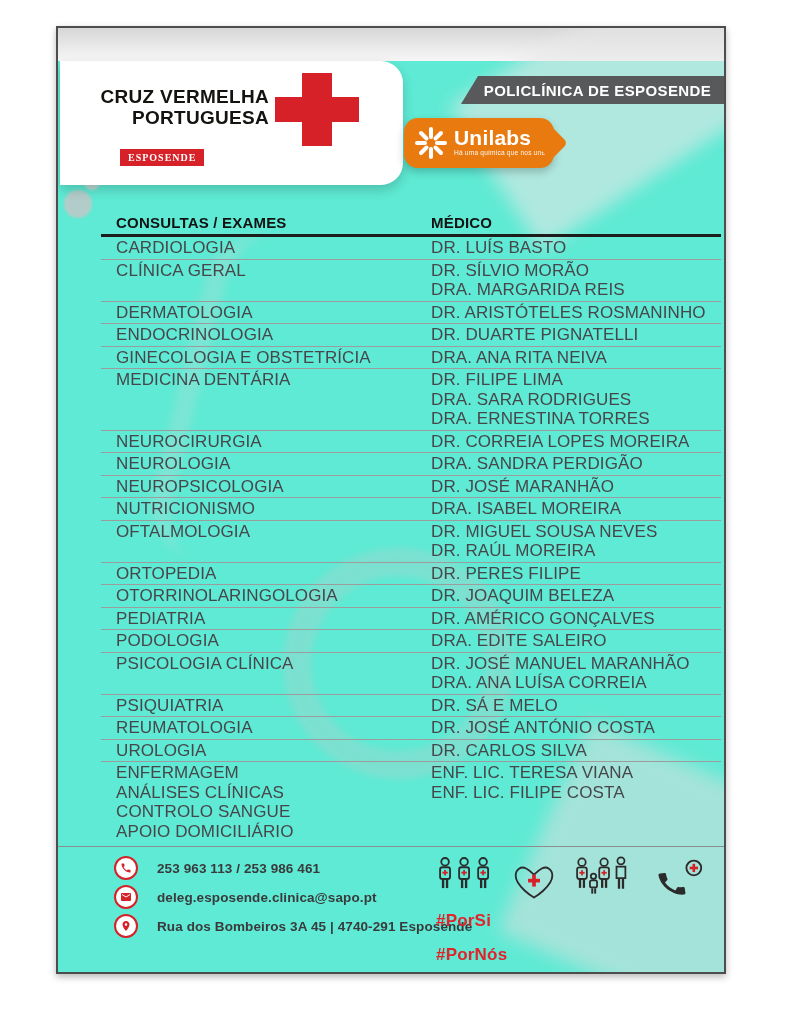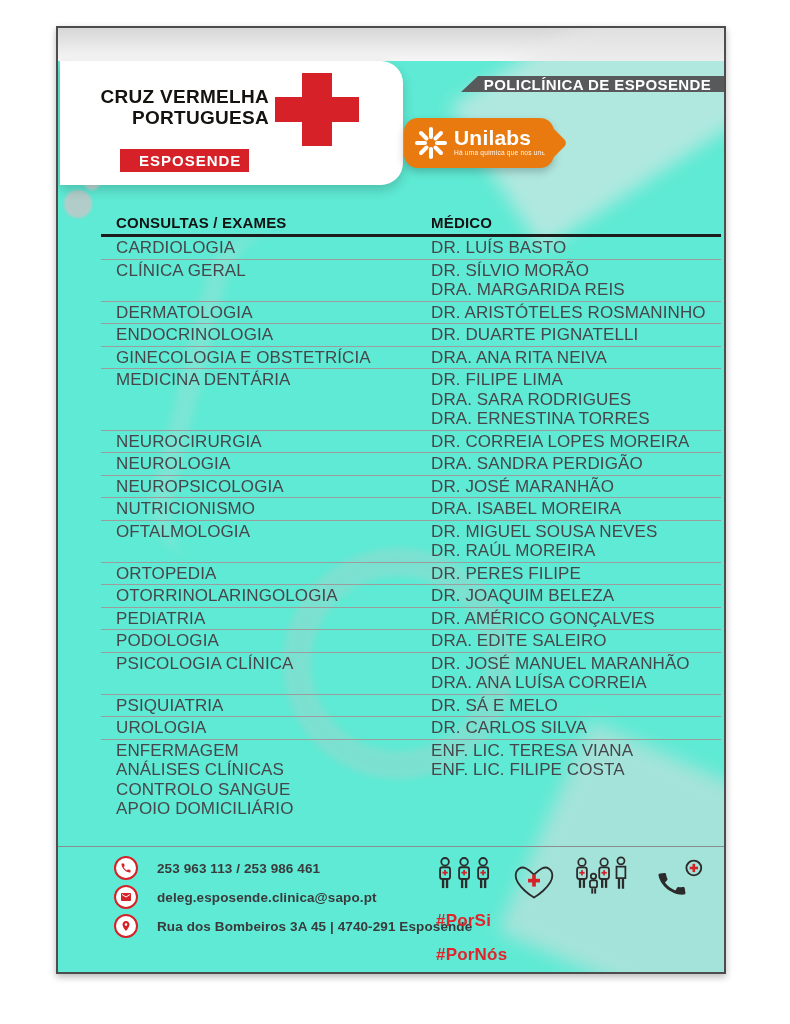--- a/index.html
+++ b/index.html
@@ -22,24 +22,24 @@
 
   
   .logo-card{position:absolute;left:2px;top:33px;width:343px;height:124px;background:#fff;border-radius:0 22px 22px 0;
              box-shadow:0 5px 12px rgba(0,0,0,.18);}
   .org-name{position:absolute;right:134px;top:25px;text-align:right;color:#151310;font-weight:bold;
             font-size:19px;line-height:21px;letter-spacing:.3px;}
   .red-cross{position:absolute;left:215px;top:12px;width:84px;height:73px;}
   .red-cross .v{position:absolute;left:27px;top:0;width:30px;height:73px;background:var(--red);}
   .red-cross .h{position:absolute;left:0;top:24px;width:84px;height:25px;background:var(--red);}
   .loc-badge{position:absolute;left:60px;top:88px;background:var(--red);color:#fff;font-weight:bold;
-             font-size:15px;letter-spacing:1px;padding:3px 8px 3px 19px;}
-
-  
-  .clinic-banner{position:absolute;left:403px;right:0;top:48px;height:16px;background:var(--banner);
+             font-size:10px;letter-spacing:1px;padding:3px 8px 3px 8px;font-family:Liberation Serif, serif;}
+
+  
+  .clinic-banner{position:absolute;left:403px;right:0;top:48px;height:28px;background:var(--banner);
                  clip-path:polygon(17px 0,100% 0,100% 100%,0 100%);
                  display:flex;align-items:center;justify-content:center;}
   .clinic-banner span{color:#fff;font-weight:bold;font-size:15px;letter-spacing:.4px;padding-left:10px;}
 
   
   .unilabs{position:absolute;left:346px;top:90px;width:150px;height:50px;background:var(--orange);
            border-radius:14px;box-shadow:0 4px 9px rgba(0,0,0,.22);}
   .unilabs:after{content:"";position:absolute;right:-9px;top:13px;width:24px;height:24px;background:var(--orange);
                  border-radius:5px;transform:rotate(45deg);}
   .uni-flake{position:absolute;left:11px;top:9px;width:32px;height:32px;}
@@ -260,20 +260,28 @@
         <div class="t-row">
           <div class="t-col">
             <div>PSIQUIATRIA</div>
           </div>
           <div class="t-col">
             <div>DR. SÁ E MELO</div>
           </div>
         </div>
         <div class="t-row">
           <div class="t-col">
+            <div>REUMATOLOGIA</div>
+          </div>
+          <div class="t-col">
+            <div>DR. JOSÉ ANTÓNIO COSTA</div>
+          </div>
+        </div>
+        <div class="t-row">
+          <div class="t-col">
             <div>UROLOGIA</div>
           </div>
           <div class="t-col">
             <div>DR. CARLOS SILVA</div>
           </div>
         </div>
         <div class="t-row">
           <div class="t-col">
             <div>ENFERMAGEM</div>
             <div>ANÁLISES CLÍNICAS</div>

